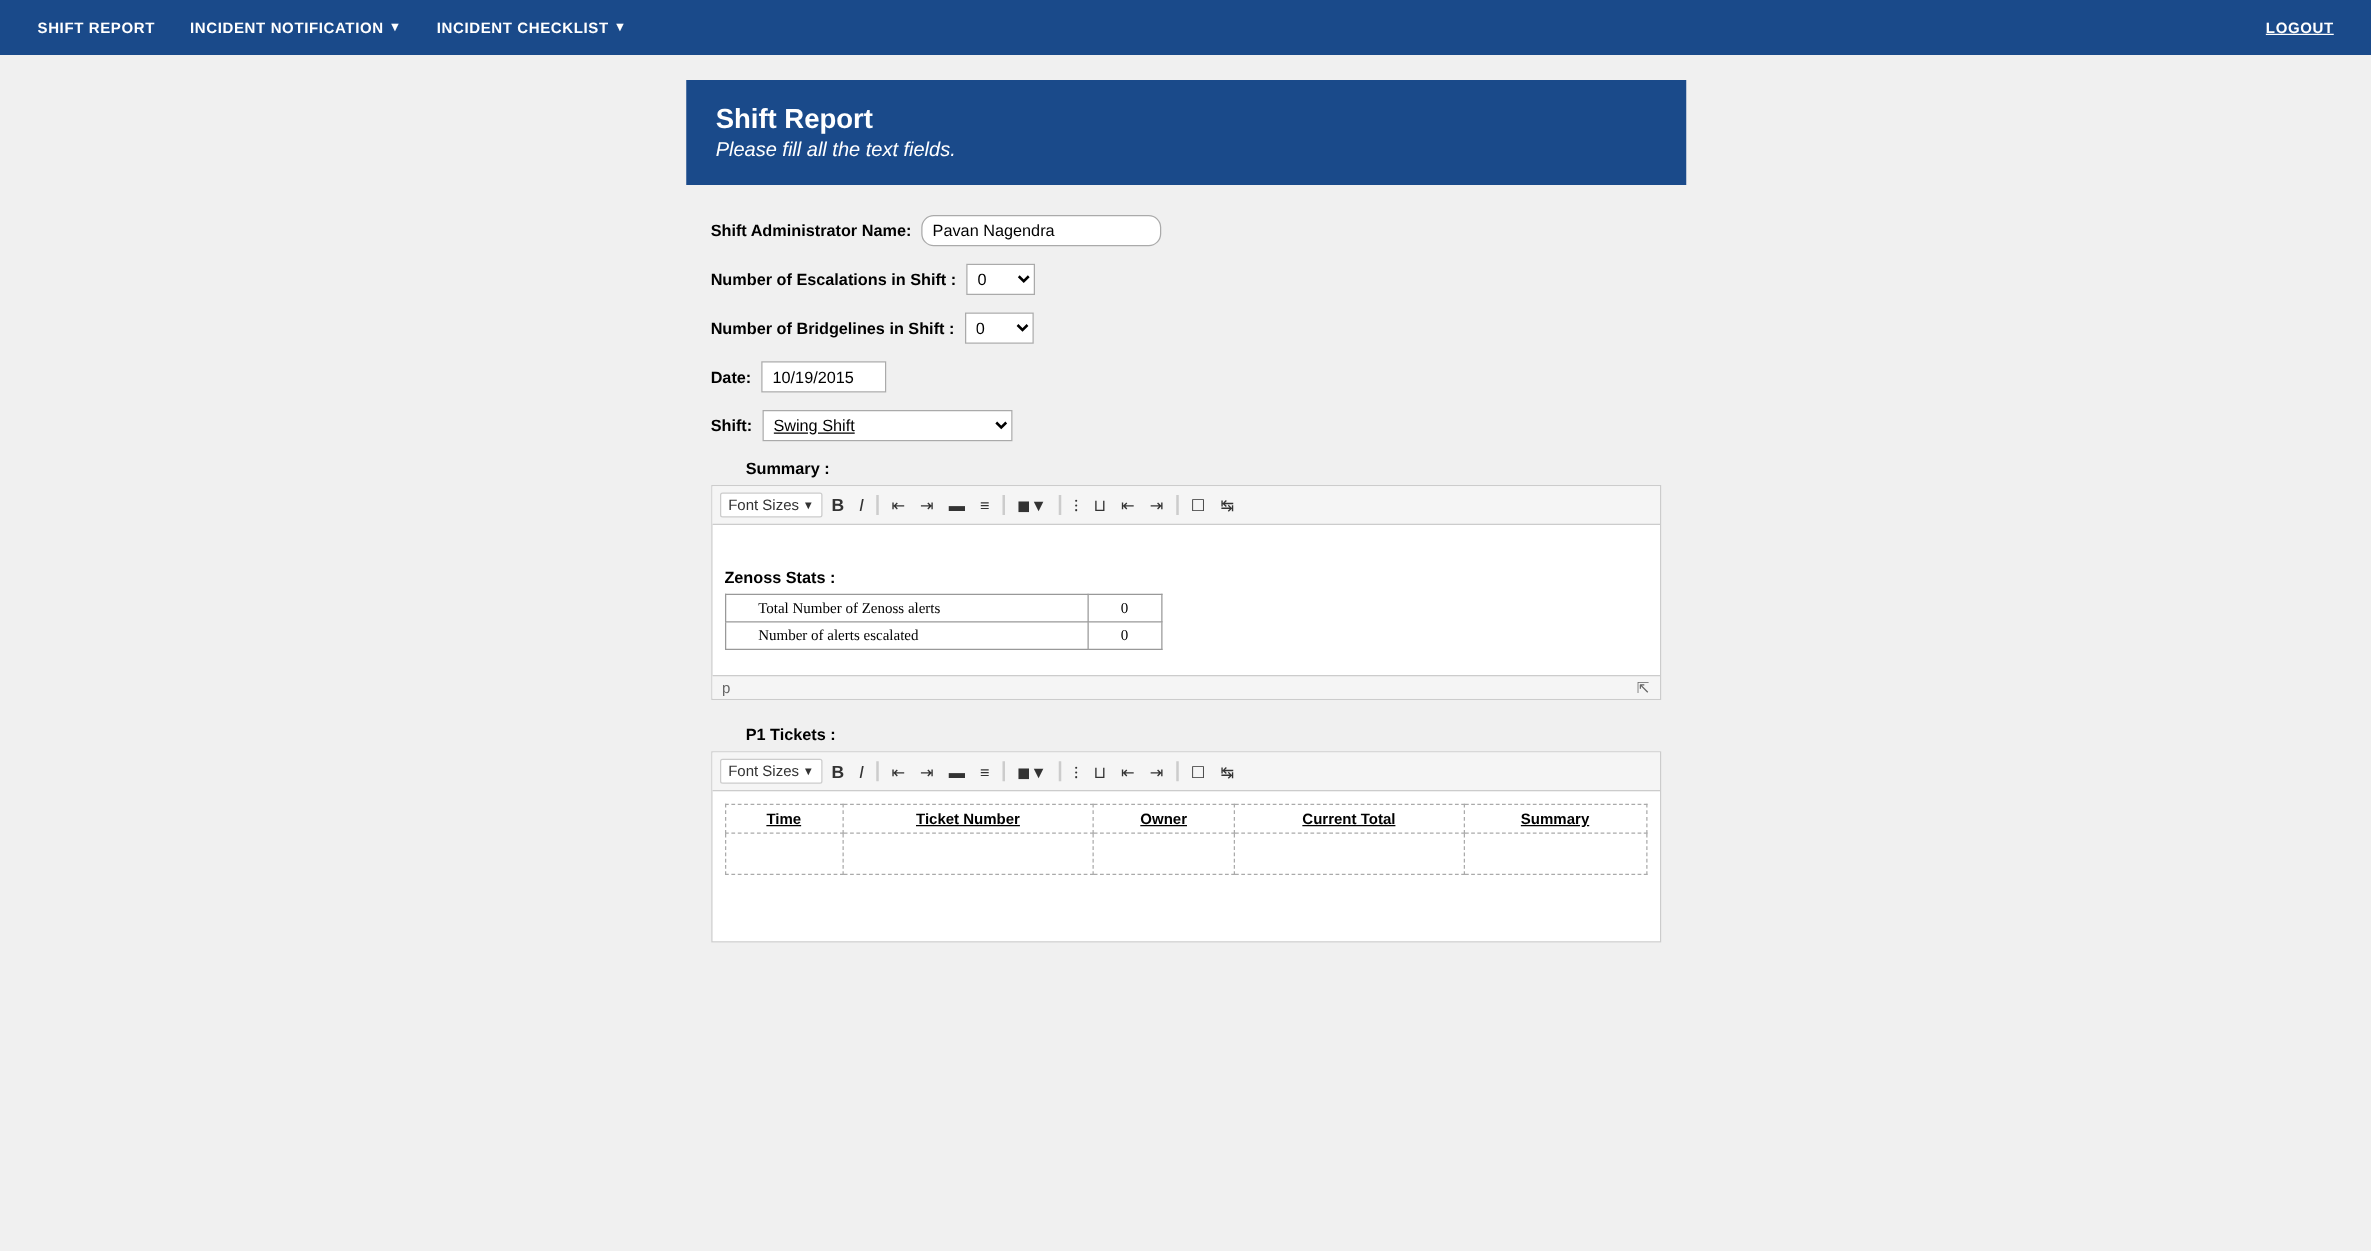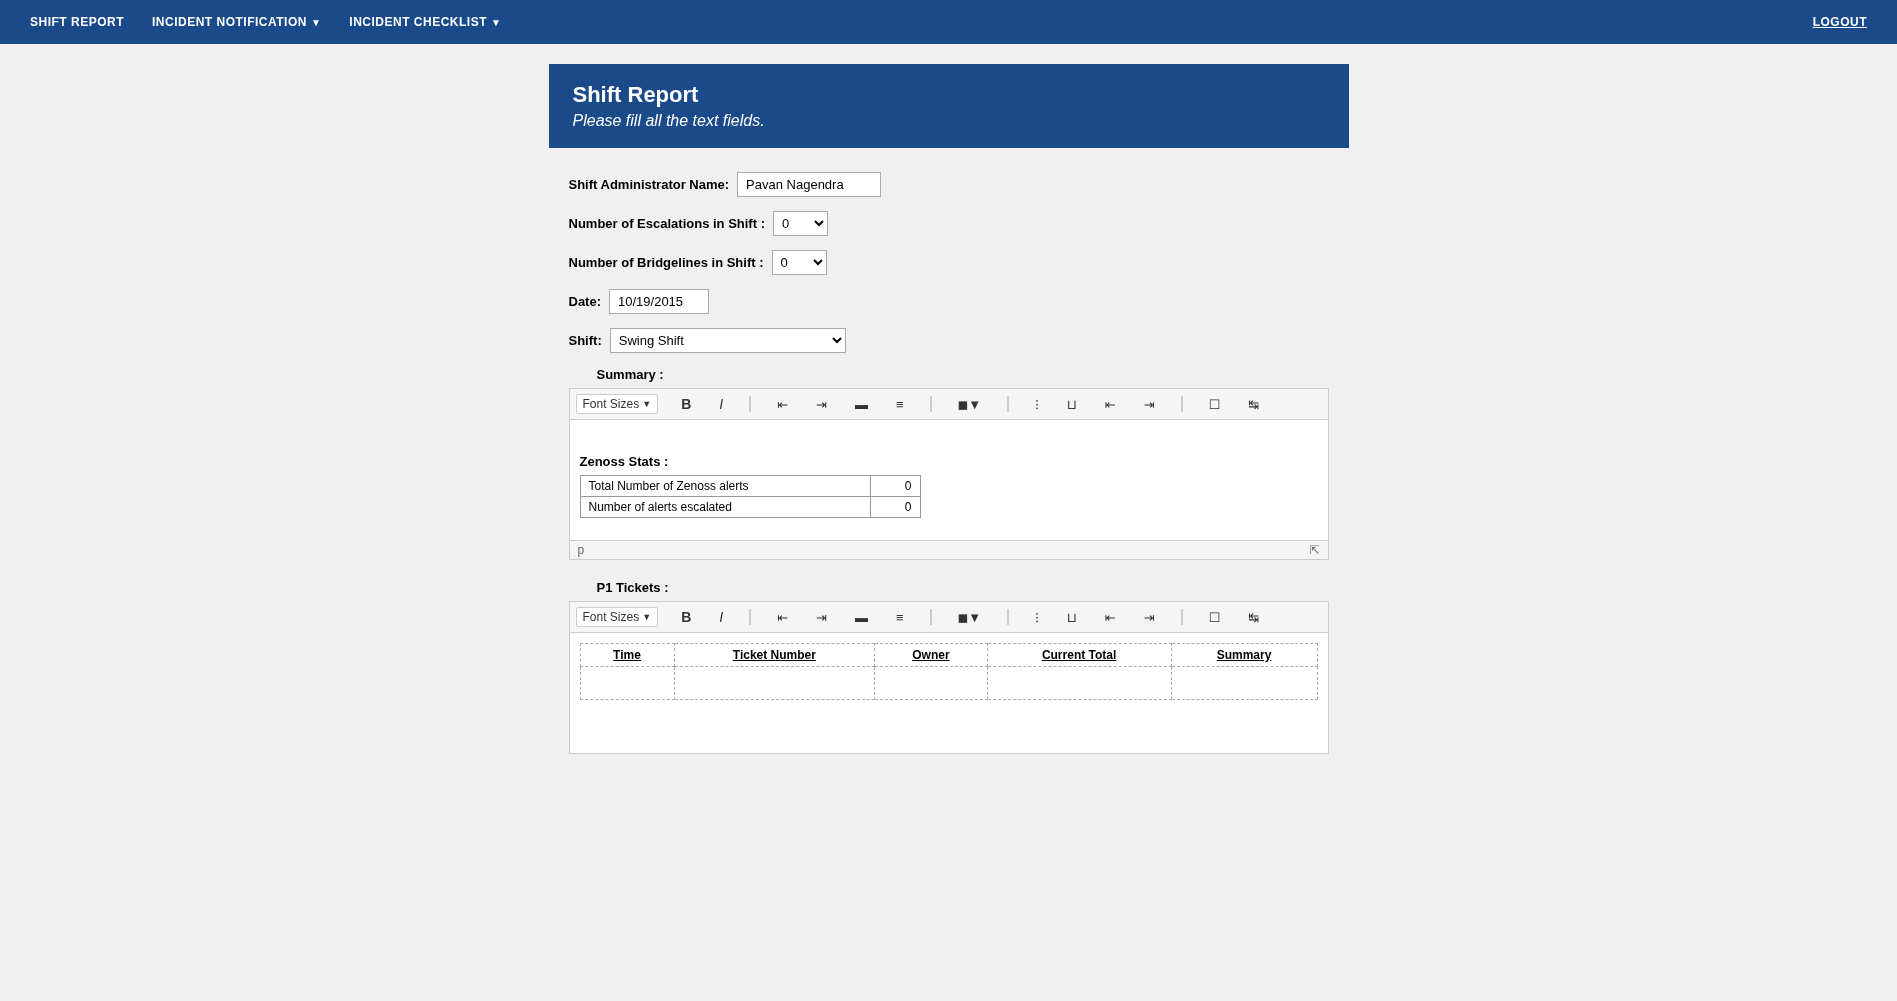--- a/index.html
+++ b/index.html
@@ -78,23 +78,23 @@
       padding: 4px 8px;
       font-size: 13px;
       background: #fff;
     }
     .form-select {
       border: 1px solid #aaa;
       padding: 3px 4px;
       font-size: 13px;
       background: #fff;
     }
-    .form-input-name { width: 144px; }
+    .form-input-name { width: 192px; border-radius: 10px; }
     .form-select-small { width: 55px; }
-    .form-select-shift { width: 236px; }
+    .form-select-shift { width: 200px; text-decoration: underline; }
     .form-input-date { width: 100px; }
 
     
     .section-label {
       font-weight: bold;
       font-size: 13px;
       margin-bottom: 6px;
       margin-left: 28px;
     }
 
@@ -103,21 +103,21 @@
       border: 1px solid #ccc;
       background: #fff;
       margin-bottom: 20px;
     }
     .rte-toolbar {
       background: #f5f5f5;
       border-bottom: 1px solid #ccc;
       padding: 4px 6px;
       display: flex;
       align-items: center;
-      gap: 18px;
+      gap: 2px;
       flex-wrap: wrap;
     }
     .rte-btn {
       background: none;
       border: none;
       padding: 2px 5px;
       cursor: pointer;
       font-size: 13px;
       color: #333;
       border-radius: 2px;
@@ -152,21 +152,22 @@
     }
 
     
     .zenoss-table {
       border-collapse: collapse;
       font-size: 12px;
       margin-bottom: 10px;
     }
     .zenoss-table td {
       border: 1px solid #999;
-      padding: 3px 8px;
+      padding: 3px 26px;
+      font-family: Liberation Serif, serif;
     }
     .zenoss-table .label-cell { width: 290px; }
     .zenoss-table .value-cell { width: 50px; text-align: right; }
 
     
     .tickets-table {
       border-collapse: collapse;
       font-size: 12px;
       width: 100%;
       margin-bottom: 10px;

